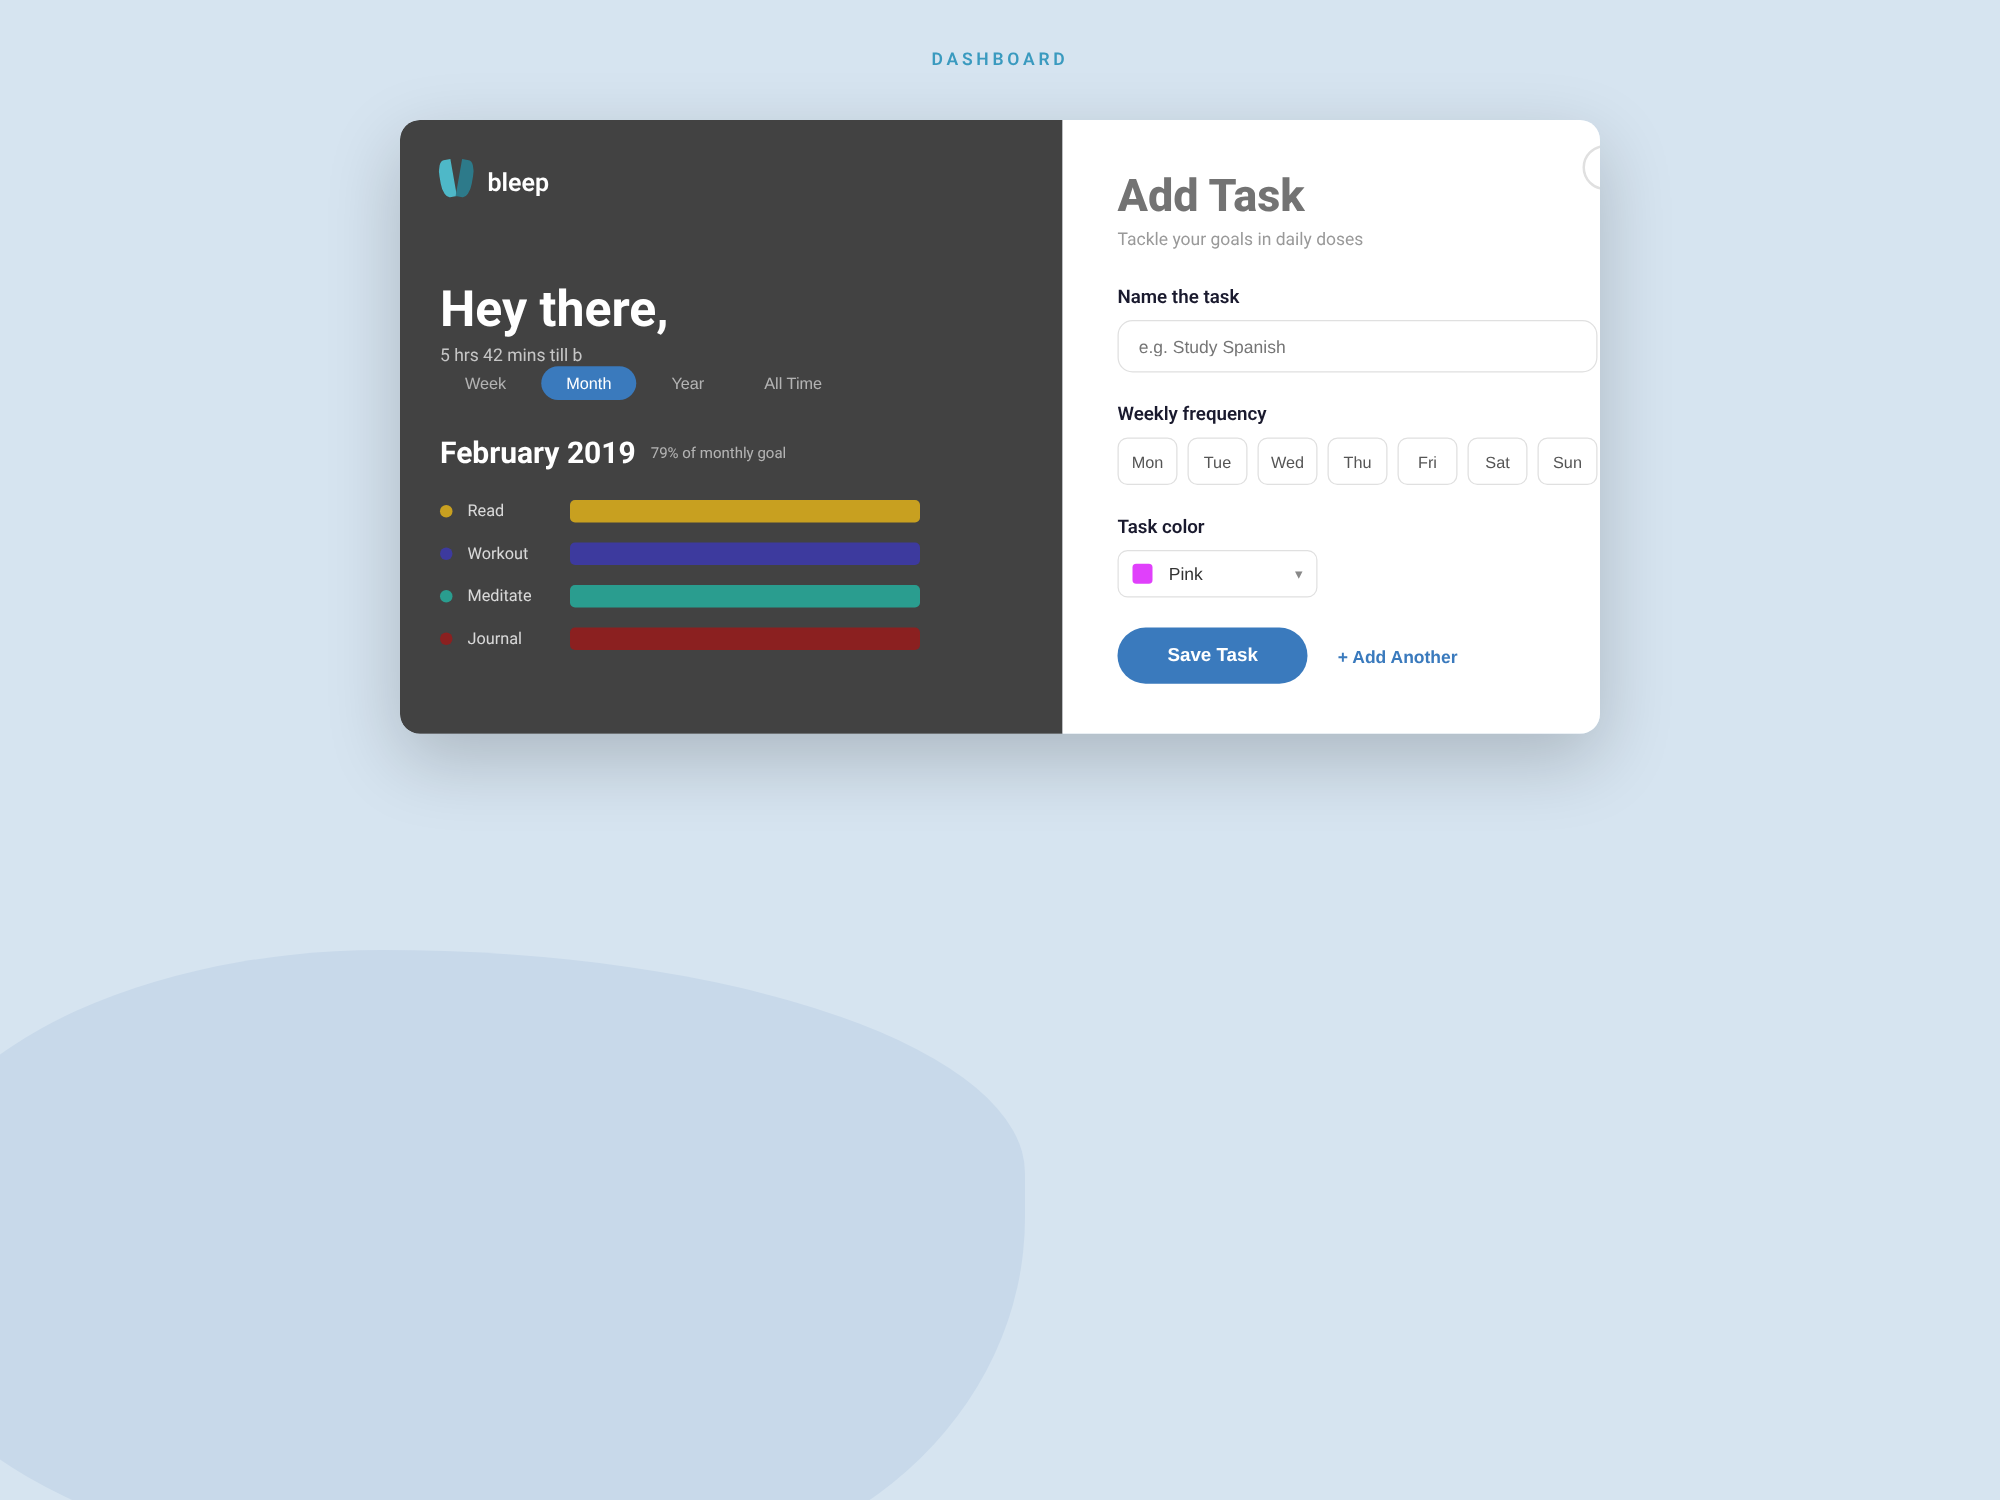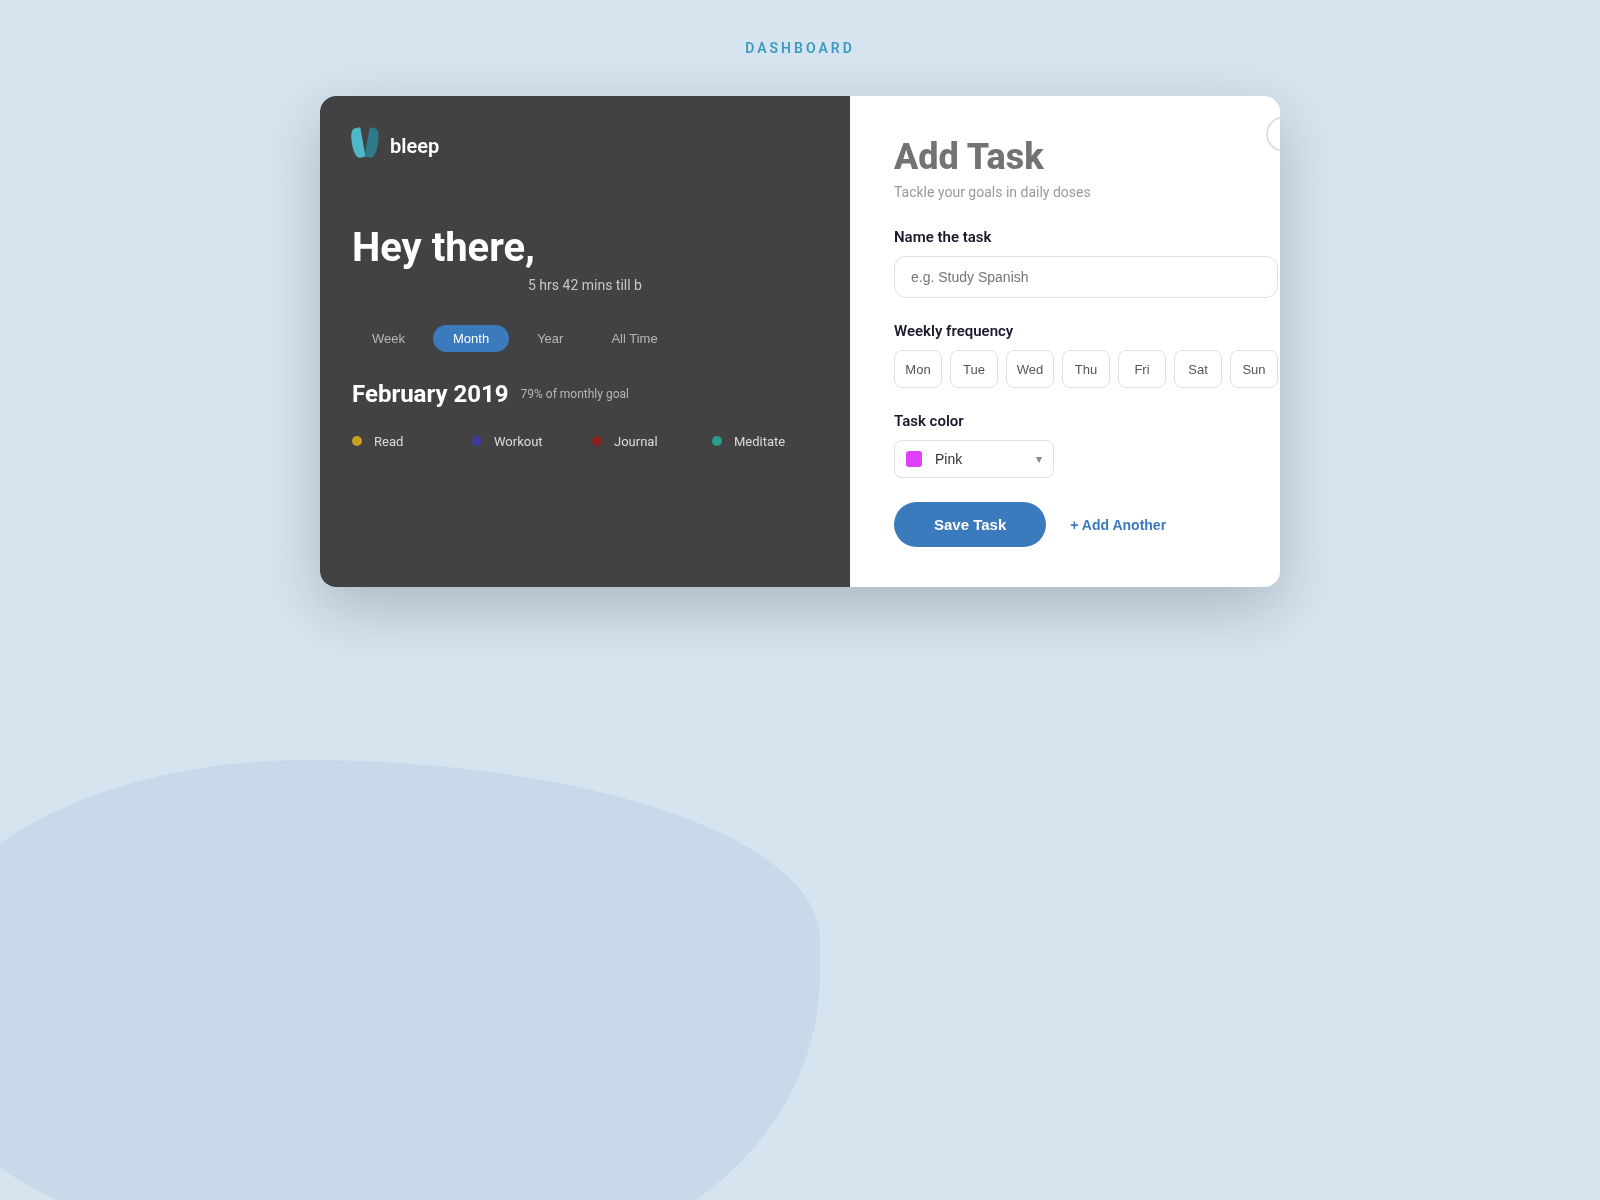--- a/index.html
+++ b/index.html
@@ -113,22 +113,20 @@
     .hero-title {
       font-size: 40px;
       font-weight: 700;
       color: #fff;
       margin-bottom: 6px;
     }
 
     .hero-subtitle {
       font-size: 14px;
       color: rgba(255,255,255,0.7);
-      margin-bottom: 32px;
-      text-align: center;
     }
 
     .tab-bar {
       display: flex;
       gap: 8px;
       margin-bottom: 28px;
     }
 
     .tab-btn {
       padding: 6px 20px;
@@ -159,21 +157,21 @@
       color: #fff;
     }
 
     .period-sub {
       font-size: 12px;
       color: rgba(255,255,255,0.6);
     }
 
     .task-bars {
       display: flex;
-      flex-direction: row;
+      flex-direction: column;
       gap: 16px;
     }
 
     .task-bar-row {
       display: flex;
       align-items: center;
       gap: 12px;
     }
 
     .task-dot {
@@ -407,28 +405,28 @@
             <div class="task-dot" style="background: rgb(200, 160, 32);"></div>
             <div class="task-label">Read</div>
             <div class="task-bar-track" style="background: rgb(200, 160, 32); width: 90%;"></div>
           </div>
           <div class="task-bar-row">
             <div class="task-dot" style="background: rgb(61, 58, 158);"></div>
             <div class="task-label">Workout</div>
             <div class="task-bar-track" style="background: rgb(61, 58, 158); width: 90%;"></div>
           </div>
           <div class="task-bar-row">
+            <div class="task-dot" style="background: rgb(42, 157, 143);"></div>
+            <div class="task-label">Meditate</div>
+            <div class="task-bar-track" style="background: rgb(42, 157, 143); width: 90%;"></div>
+          </div>
+          <div class="task-bar-row">
             <div class="task-dot" style="background: rgb(139, 32, 32);"></div>
             <div class="task-label">Journal</div>
             <div class="task-bar-track" style="background: rgb(139, 32, 32); width: 75%;"></div>
-          </div>
-          <div class="task-bar-row">
-            <div class="task-dot" style="background: rgb(42, 157, 143);"></div>
-            <div class="task-label">Meditate</div>
-            <div class="task-bar-track" style="background: rgb(42, 157, 143); width: 90%;"></div>
           </div>
         </div>
     </div>
   </div>
 
   <div class="modal-panel">
 
     <button class="close-btn">×</button>
 
     <div class="modal-title">Add Task</div>

